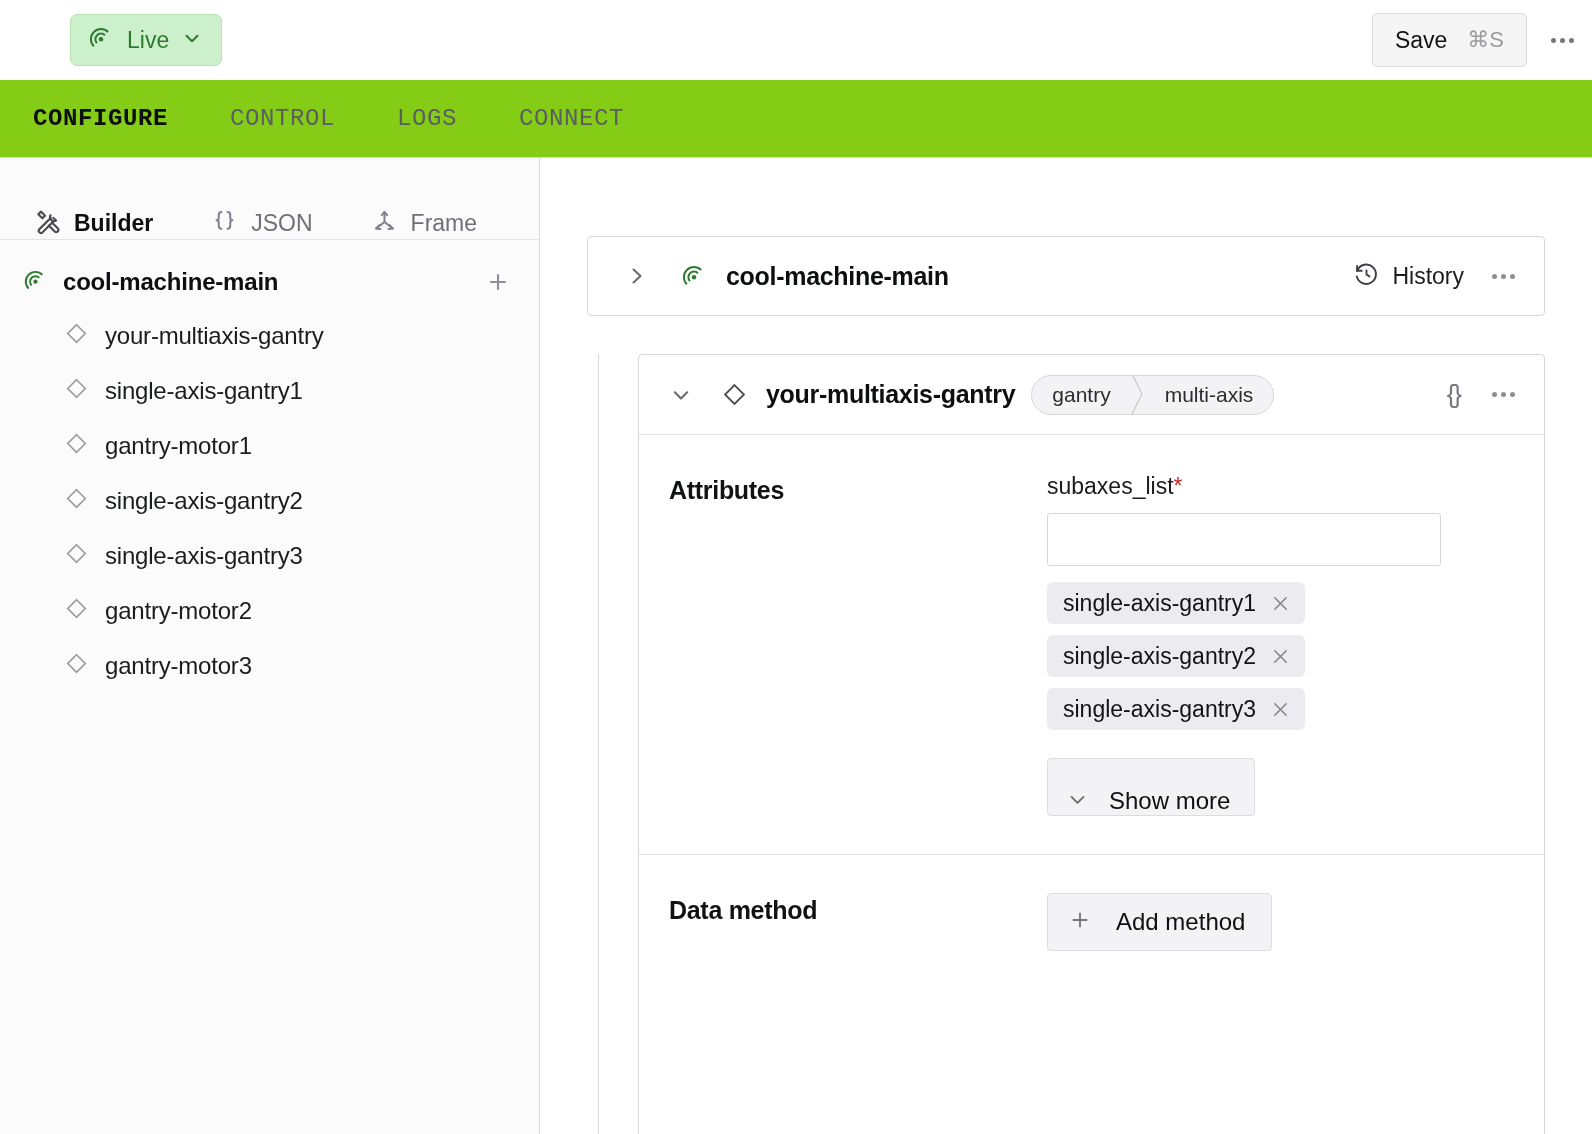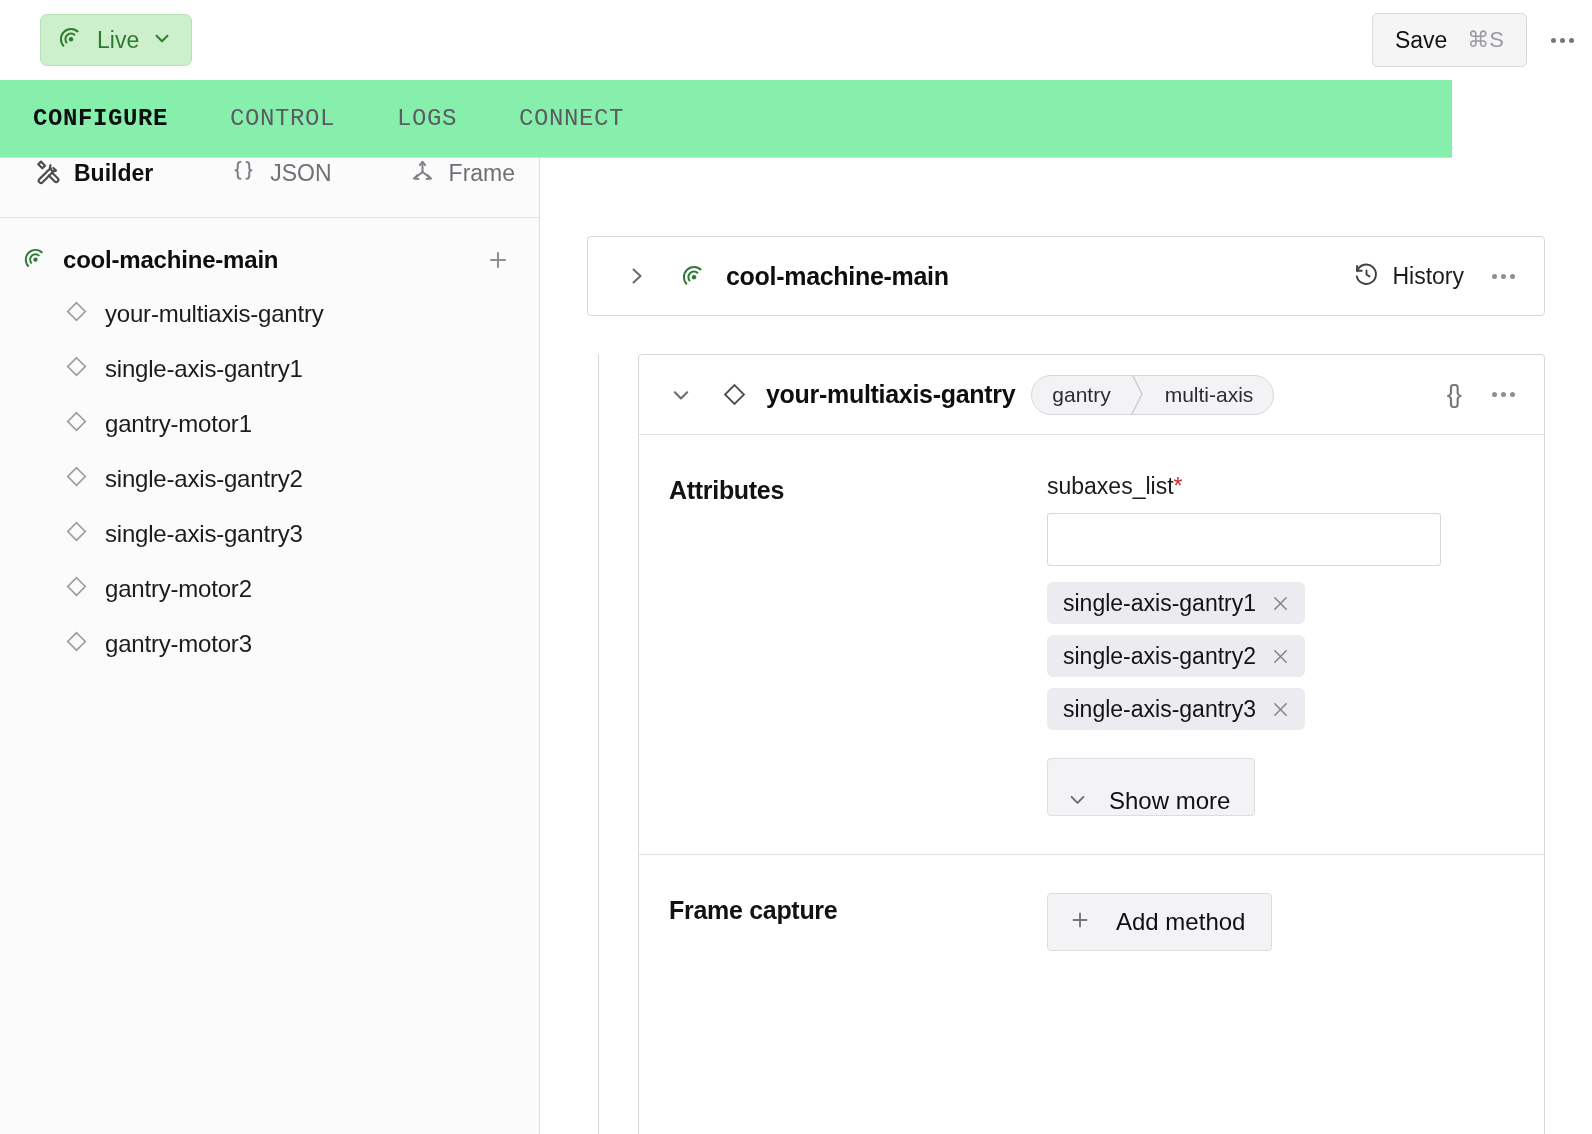--- a/index.html
+++ b/index.html
@@ -16,21 +16,21 @@
     position: absolute; left: 0; top: 0; width: 1592px; height: 80px;
     background: #ffffff;
     display: flex; align-items: center;
   }
   .crumbs { display: flex; align-items: center; margin-left: 34px; gap: 16px; }
   .crumb-home { font-size: 25px; color: #2b2c2e; letter-spacing: -0.1px; }
   .crumb-sep { font-size: 20px; color: #9a9ba0; }
   .crumb-current { font-size: 25px; font-weight: bold; color: #0e0f11; letter-spacing: -0.2px; }
 
   .live-badge {
-    margin-left: 40px;
+    margin-left: 70px;
     height: 52px; padding: 0 18px 0 16px;
     background: #cdf0cc; border: 1px solid #b6e4b4; border-radius: 7px;
     display: flex; align-items: center; gap: 12px; cursor: pointer;
   }
   .live-label { font-size: 23px; color: #2f7a31; }
   .live-chev { display: block; }
 
   .topbar-right {
     position: absolute; right: 13px; top: 0; height: 80px;
     display: flex; align-items: center; gap: 18px;
@@ -44,44 +44,44 @@
   .save-kbd { font-size: 22px; color: #9a9ba0; }
   .dots {
     width: 34px; height: 34px; display: flex; align-items: center;
     justify-content: center; gap: 4px; cursor: pointer;
   }
   .dots i { width: 5px; height: 5px; border-radius: 50%; background: #76777d; display: block; }
   .dots.lite i { background: #8d8e94; }
 
   
   .tabbar {
-    position: absolute; left: 0; top: 80px; width: 1452px; height: 78px;
-    background: #86efac;
+    position: absolute; left: 0; top: 80px; width: 1592px; height: 78px;
+    background: #84cc16;
     border-bottom: 1px solid #d9dade;
     display: flex; align-items: center;
   }
   .tab {
     font-family: "Liberation Mono", monospace;
     font-size: 24px; letter-spacing: 0.6px;
     color: #5b5c62; cursor: pointer;
     height: 78px; display: flex; align-items: center;
   }
   .tab:first-child { margin-left: 33px; }
   .tab + .tab { margin-left: 62px; }
   .tab.active { color: #0d0e10; font-weight: bold; }
 
   
   .leftpanel {
     position: absolute; left: 0; top: 158px; width: 540px; height: 976px;
     background: #fbfbfc;
     border-right: 1px solid #d9dade;
   }
   .builder-bar {
-    height: 60px; border-bottom: 1px solid #e2e3e6;
-    display: flex; align-items: flex-start; background: #fbfbfc; gap: 19px;
+    height: 82px; border-bottom: 1px solid #e2e3e6;
+    display: flex; align-items: flex-end; background: #fbfbfc;
   }
   .bb-item { display: flex; align-items: center; gap: 13px; cursor: pointer; }
   .bb-item:first-child { margin-left: 34px; }
   .bb-item + .bb-item { margin-left: 58px; }
   .bb-label { font-size: 23px; color: #6f7076; }
   .bb-item.active .bb-label { color: #0d0e10; font-weight: bold; }
 
   .tree { padding-top: 16px; }
   .tree-root {
     display: flex; align-items: center; height: 52px;
@@ -466,21 +466,21 @@
           <span><svg width="23" height="23" viewBox="0 0 24 24" fill="none" stroke="#6b6c72" stroke-width="2" stroke-linecap="round" stroke-linejoin="round">
                 <path d="M5.8 9.3l6.2 6.2 6.2-6.2"></path>
               </svg></span>
           <span class="showmore-label">Show more</span>
         </div>
       </div>
     </div>
 
 
     <div class="row">
-      <div class="row-label">Frame capture</div>
+      <div class="row-label">Data method</div>
       <div class="row-body">
         <div class="addmethod">
           <span class="plusglyph">
             <svg width="24" height="24" viewBox="0 0 24 24" fill="none" stroke="#76777d" stroke-width="1.9" stroke-linecap="round">
                 <path d="M12 5.5v13M5.5 12h13"></path>
               </svg>
           </span>
           <span class="addmethod-label">Add method</span>
         </div>
       </div>

